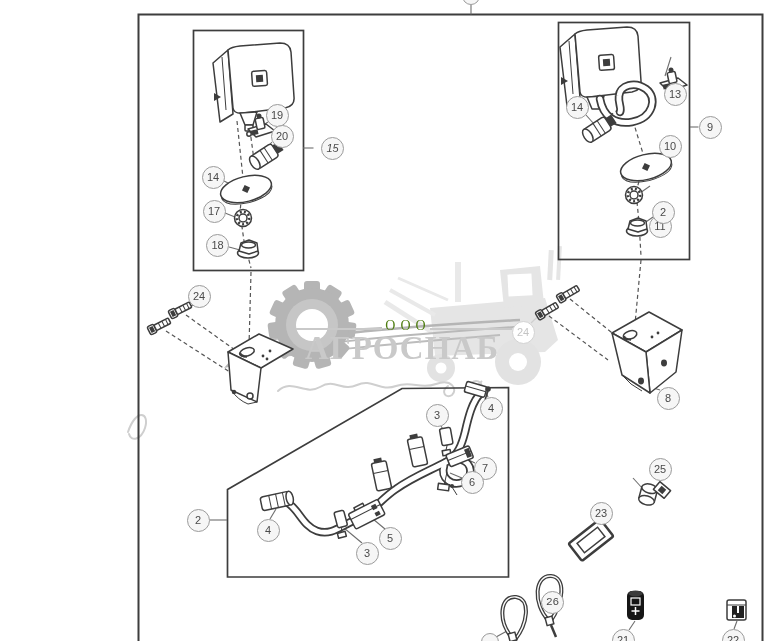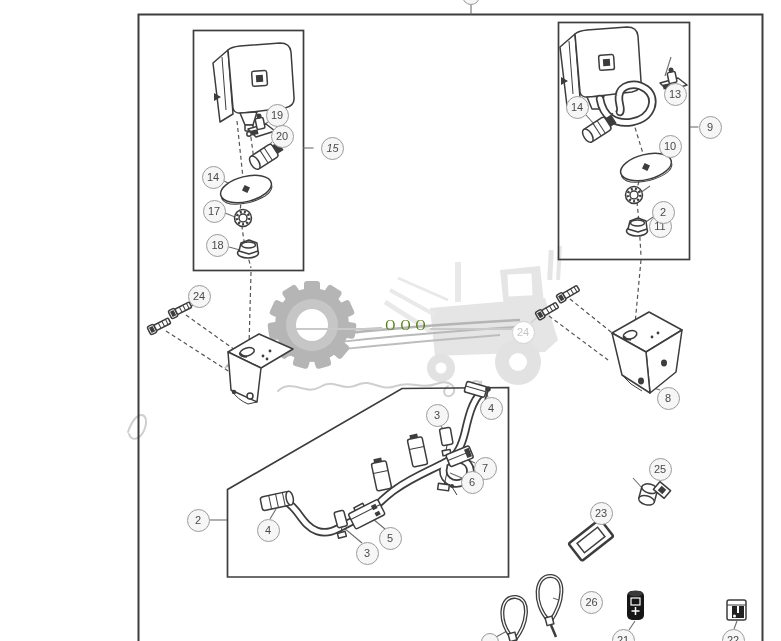--- a/index.html
+++ b/index.html
@@ -83,20 +83,21 @@
     </g>
     <g>
       <path class="sig" d="M128,432 C136,408 150,412 145,428 C141,440 131,442 129,434"></path>
       <path class="sig" d="M278,391 C292,378 305,396 320,387 C335,378 342,392 357,385 C372,378 380,392 396,386 C412,380 420,390 436,384 C452,378 458,390 452,395 C446,399 440,392 448,386"></path>
       <circle cx="476" cy="387" r="6" fill="none" stroke="#cfcfcf" stroke-width="1.8"></circle>
       <line x1="470" y1="393" x2="482" y2="381" stroke="#cfcfcf" stroke-width="1.8"></line>
     </g>
   </svg>
 
   <div id="wm-ooo" class="wm-text">ООО</div>
+  <div id="wm-name" class="wm-text">АГРОСНАБ</div>
 
   <svg id="art" width="781" height="641">
 
     <rect x="138.5" y="14.5" width="624" height="700" class="ln" stroke-width="2"></rect>
     <rect x="193.5" y="30.5" width="110" height="240" class="ln" stroke-width="1.7"></rect>
     <rect x="558.5" y="22.5" width="131" height="237" class="ln" stroke-width="1.7"></rect>
     <polygon points="227.5,489.5 402,388.5 508.5,387.5 508.5,577 227.5,577" class="ln" stroke-width="1.7"></polygon>
 
     <g>
       <polyline class="dash" points="237,121 243,178 240,213 244,241 251,268"></polyline>
@@ -425,18 +426,18 @@
   <div class="callout" style="left:186.5px;top:508.5px;">2</div>
   <div class="callout" style="left:256.5px;top:518.5px;">4</div>
   <div class="callout" style="left:355.5px;top:541.5px;">3</div>
   <div class="callout" style="left:378.5px;top:526.5px;">5</div>
   <div class="callout" style="left:425.5px;top:403.5px;">3</div>
   <div class="callout" style="left:479.5px;top:396.5px;">4</div>
   <div class="callout" style="left:473.5px;top:456.5px;">7</div>
   <div class="callout" style="left:460.5px;top:470.5px;">6</div>
   <div class="callout" style="left:615.5px;top:457.5px;margin-left:33px;">25</div>
   <div class="callout" style="left:589.5px;top:502px;">23</div>
-  <div class="callout" style="left:580px;top:590.5px;">26</div>
+  <div class="callout" style="left:541px;top:590.5px;font-family:Liberation Mono, monospace;">26</div>
   <div class="callout" style="left:611.5px;top:628.5px;">21</div>
   <div class="callout" style="left:721.5px;top:628.5px;">22</div>
   <div class="callout small" style="left:481px;top:633px;"></div>
 
 </div>
 
 </body></html>

